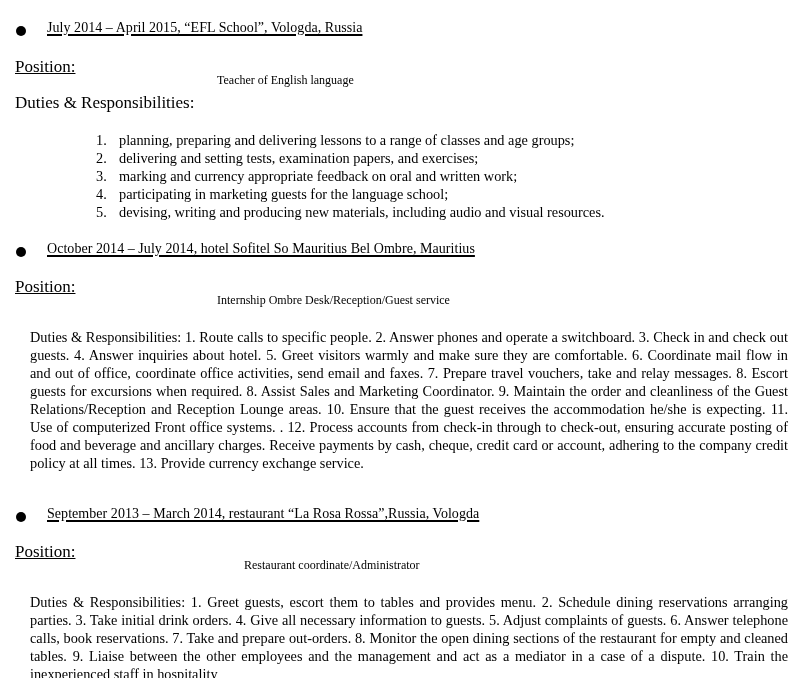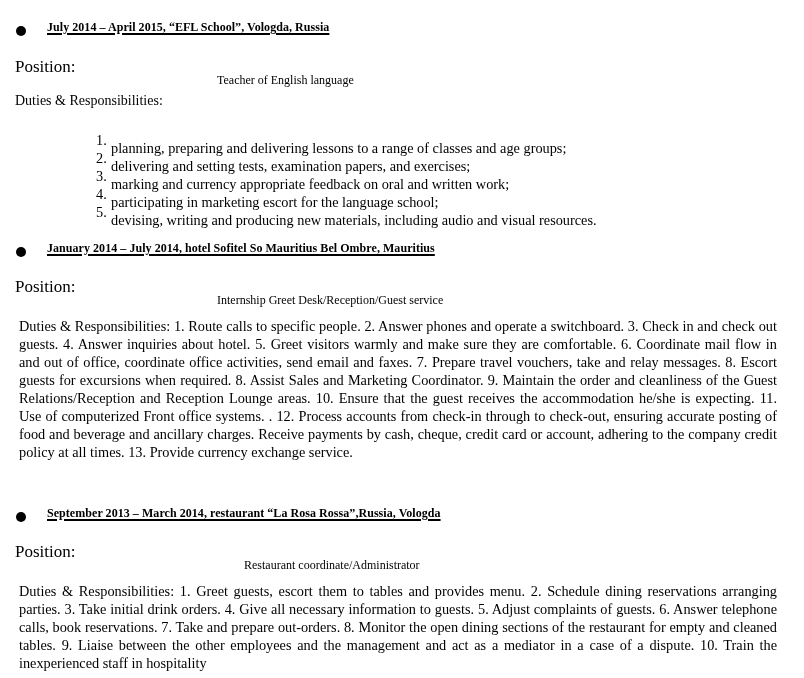--- a/index.html
+++ b/index.html
@@ -32,49 +32,50 @@
       top: 6px;
       width: 10px;
       height: 10px;
       border-radius: 50%;
       background: #000;
     }
     .heading-text {
       position: absolute;
       left: 47px;
       top: 0;
-      font-size: 12px;
-      font-weight: bold;
+      font-size: 14px;
+      font-weight: normal;
       text-decoration: underline;
       text-decoration-thickness: 2px;
       text-underline-offset: 2px;
       letter-spacing: 0.05px;
     }
     .position-row {
       position: absolute;
       left: 0;
       height: 24px;
       white-space: nowrap;
     }
     .position-label {
       position: absolute;
       left: 15px;
       top: 0;
       font-size: 17px;
+      text-decoration: underline;
     }
     .position-value {
       position: absolute;
       top: 16px;
       font-size: 12px;
       font-weight: normal;
     }
     .duties-label {
       position: absolute;
       left: 15px;
-      font-size: 14px;
+      font-size: 17px;
       white-space: nowrap;
     }
     .duty-list {
       position: absolute;
       left: 0;
       margin: 0;
       padding: 0;
       list-style: none;
     }
     .duty-item {
@@ -83,31 +84,30 @@
       font-size: 14.3px;
       line-height: 18px;
       white-space: nowrap;
     }
     .duty-num {
       position: absolute;
       left: 96px;
     }
     .duty-text {
       position: absolute;
-      left: 111px;
-      margin-top: 8px;
+      left: 119px;
     }
     .para {
       position: absolute;
       left: 15px;
       width: 758px;
       font-size: 14.3px;
       line-height: 18px;
       text-align: justify;
-      margin: 4px;
+      margin: 15px;
     }
   </style>
 </head>
 <body>
 
 <div class="section" style="top:0;">
   <div class="heading-row" style="top:20px;">
     <span class="bullet"></span>
     <span class="heading-text">July 2014 – April 2015, “EFL School”, Vologda, Russia</span>
   </div>
@@ -124,37 +124,37 @@
     <li class="duty-item">
       <span class="duty-num">2.</span>
       <span class="duty-text">delivering and setting tests, examination papers, and exercises;</span>
     </li>
     <li class="duty-item">
       <span class="duty-num">3.</span>
       <span class="duty-text">marking and currency appropriate feedback on oral and written work;</span>
     </li>
     <li class="duty-item">
       <span class="duty-num">4.</span>
-      <span class="duty-text">participating in marketing escort for the language school;</span>
+      <span class="duty-text">participating in marketing guests for the language school;</span>
     </li>
     <li class="duty-item">
       <span class="duty-num">5.</span>
       <span class="duty-text">devising, writing and producing new materials, including audio and visual resources.</span>
     </li>
   </ul>
 </div>
 
 <div class="section" style="top:0;">
   <div class="heading-row" style="top:241px;">
     <span class="bullet"></span>
-    <span class="heading-text">January 2014 – July 2014, hotel Sofitel So Mauritius Bel Ombre, Mauritius</span>
+    <span class="heading-text">October 2014 – July 2014, hotel Sofitel So Mauritius Bel Ombre, Mauritius</span>
   </div>
   <div class="position-row" style="top:277px;">
     <span class="position-label">Position:</span>
-    <span class="position-value" style="left:217px;">Internship Greet Desk/Reception/Guest service</span>
+    <span class="position-value" style="left:217px;">Internship Ombre Desk/Reception/Guest service</span>
   </div>
   <p class="para" style="top:313px;">Duties &amp; Responsibilities: 1. Route calls to specific people. 2. Answer phones and operate a switchboard. 3. Check in and check out guests. 4. Answer inquiries about hotel. 5. Greet visitors warmly and make sure they are comfortable. 6. Coordinate mail flow in and out of office, coordinate office activities, send email and faxes. 7. Prepare travel vouchers, take and relay messages. 8. Escort guests for excursions when required. 8. Assist Sales and Marketing Coordinator.  9. Maintain the order and cleanliness of the Guest Relations/Reception and Reception Lounge areas. 10. Ensure that the guest receives the accommodation he/she is expecting. 11. Use of computerized Front office systems. . 12. Process accounts from check-in through to check-out, ensuring accurate posting of food and beverage and ancillary charges. Receive payments by cash, cheque, credit card or account, adhering to the company credit policy at all times. 13. Provide currency exchange service.</p>
 </div>
 
 <div class="section" style="top:0;">
   <div class="heading-row" style="top:506px;">
     <span class="bullet"></span>
     <span class="heading-text">September 2013 – March 2014, restaurant “La Rosa Rossa”,Russia, Vologda</span>
   </div>
   <div class="position-row" style="top:542px;">

